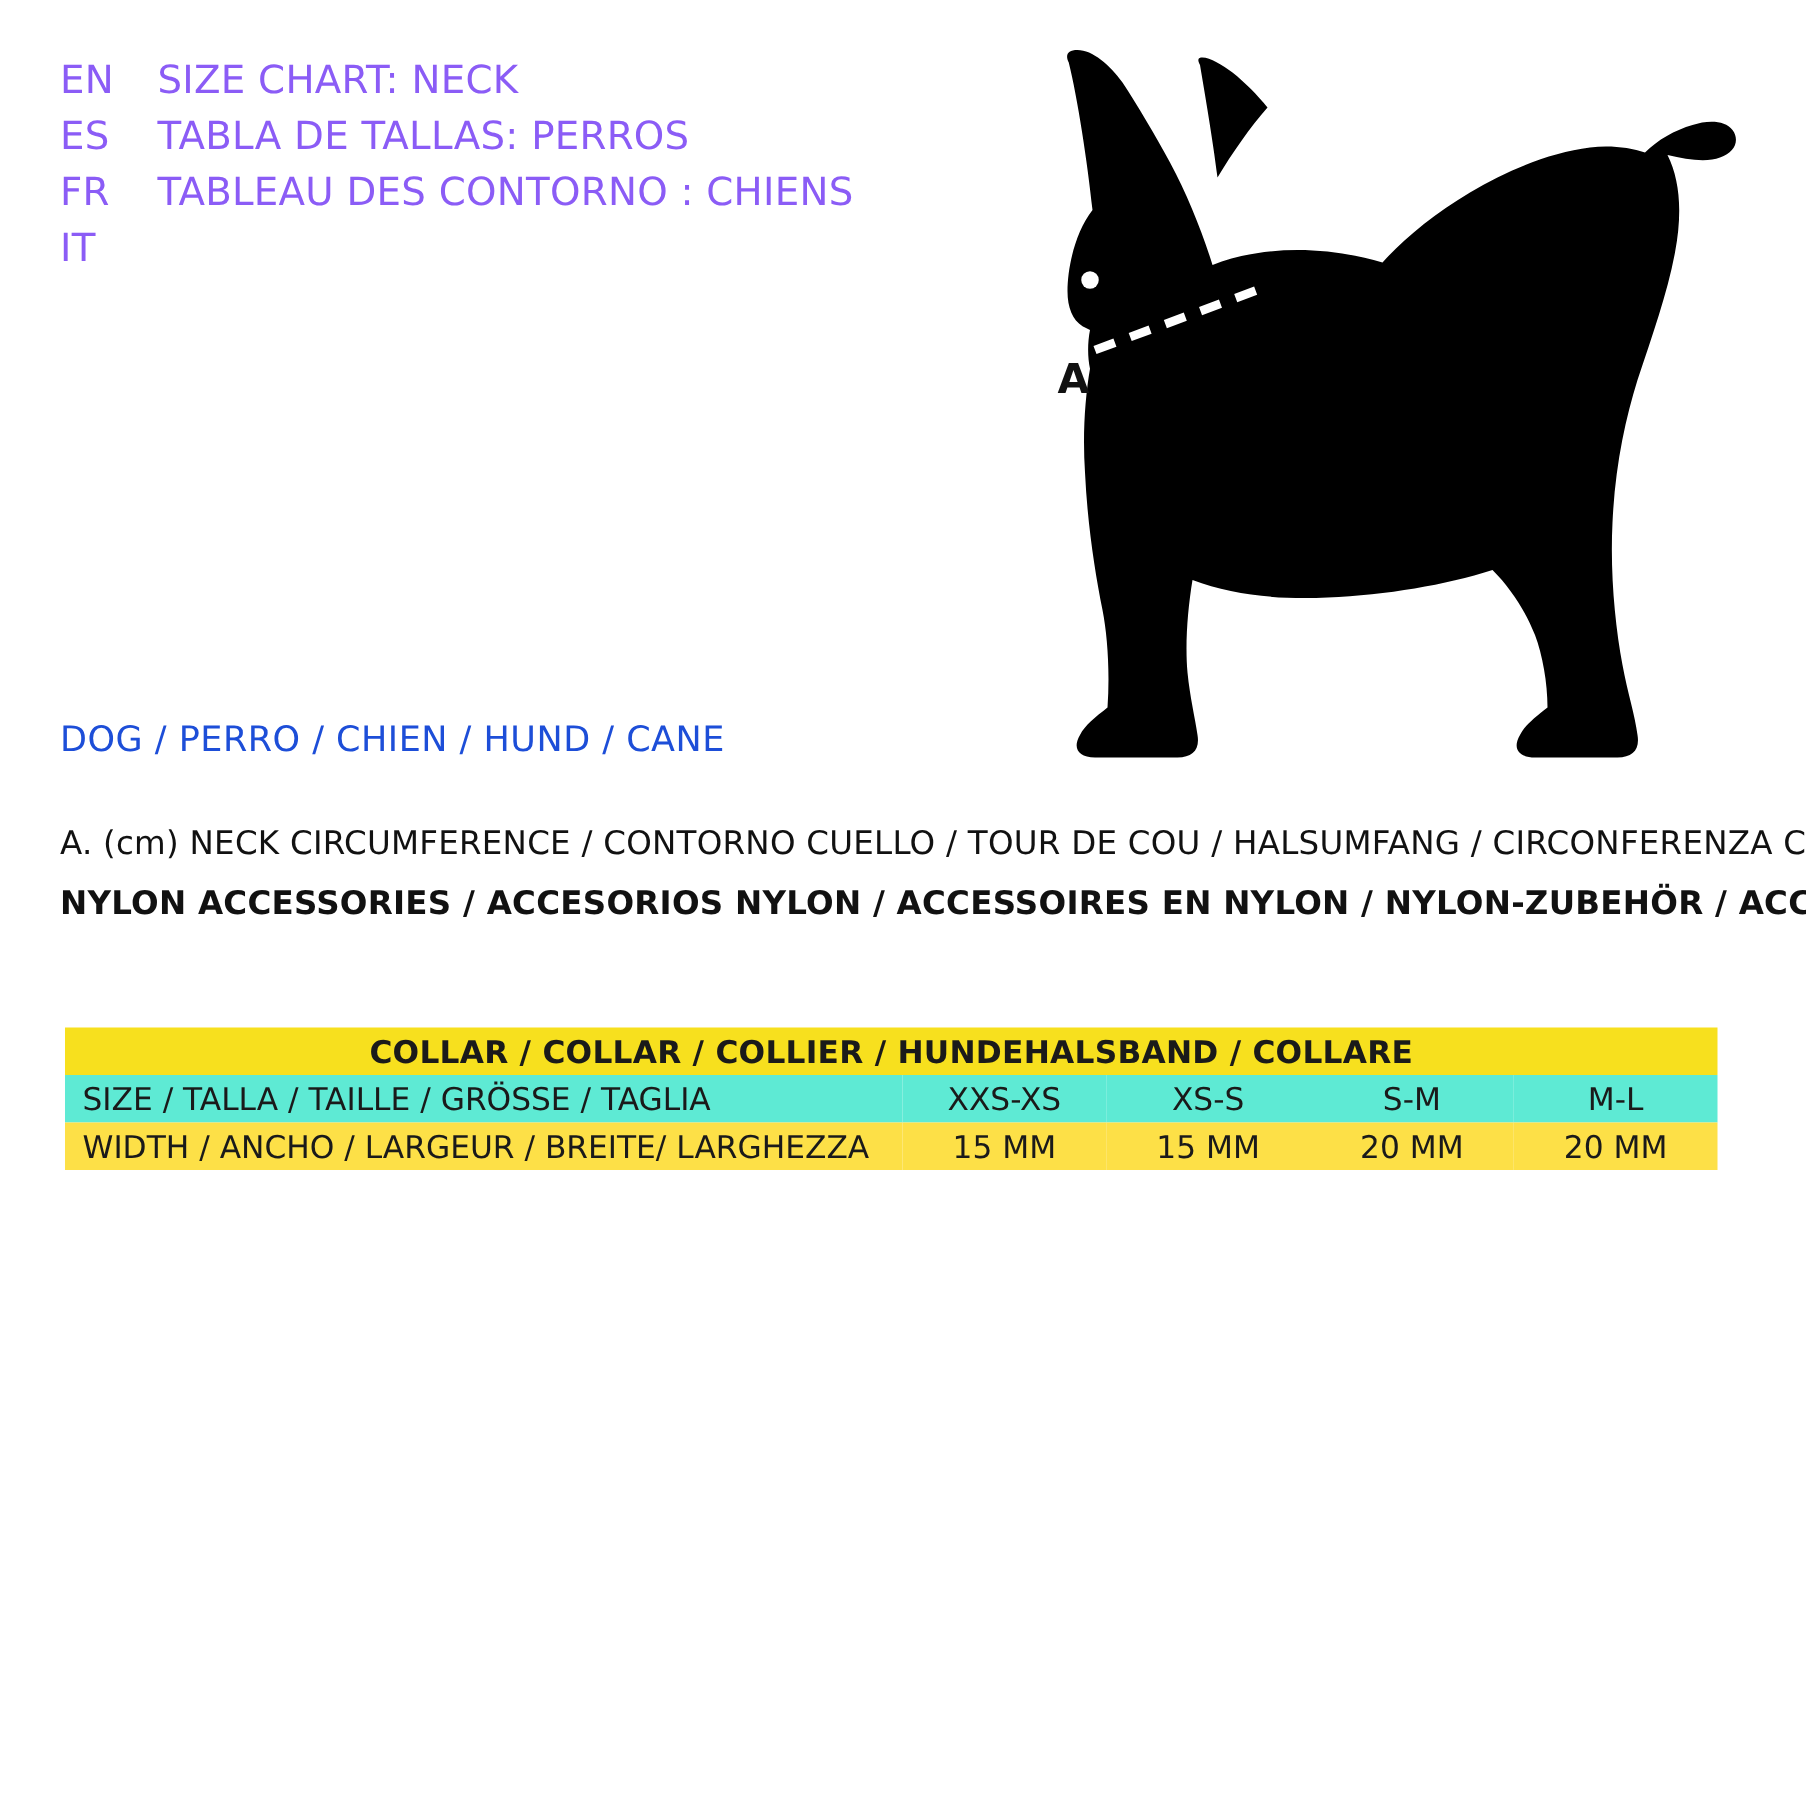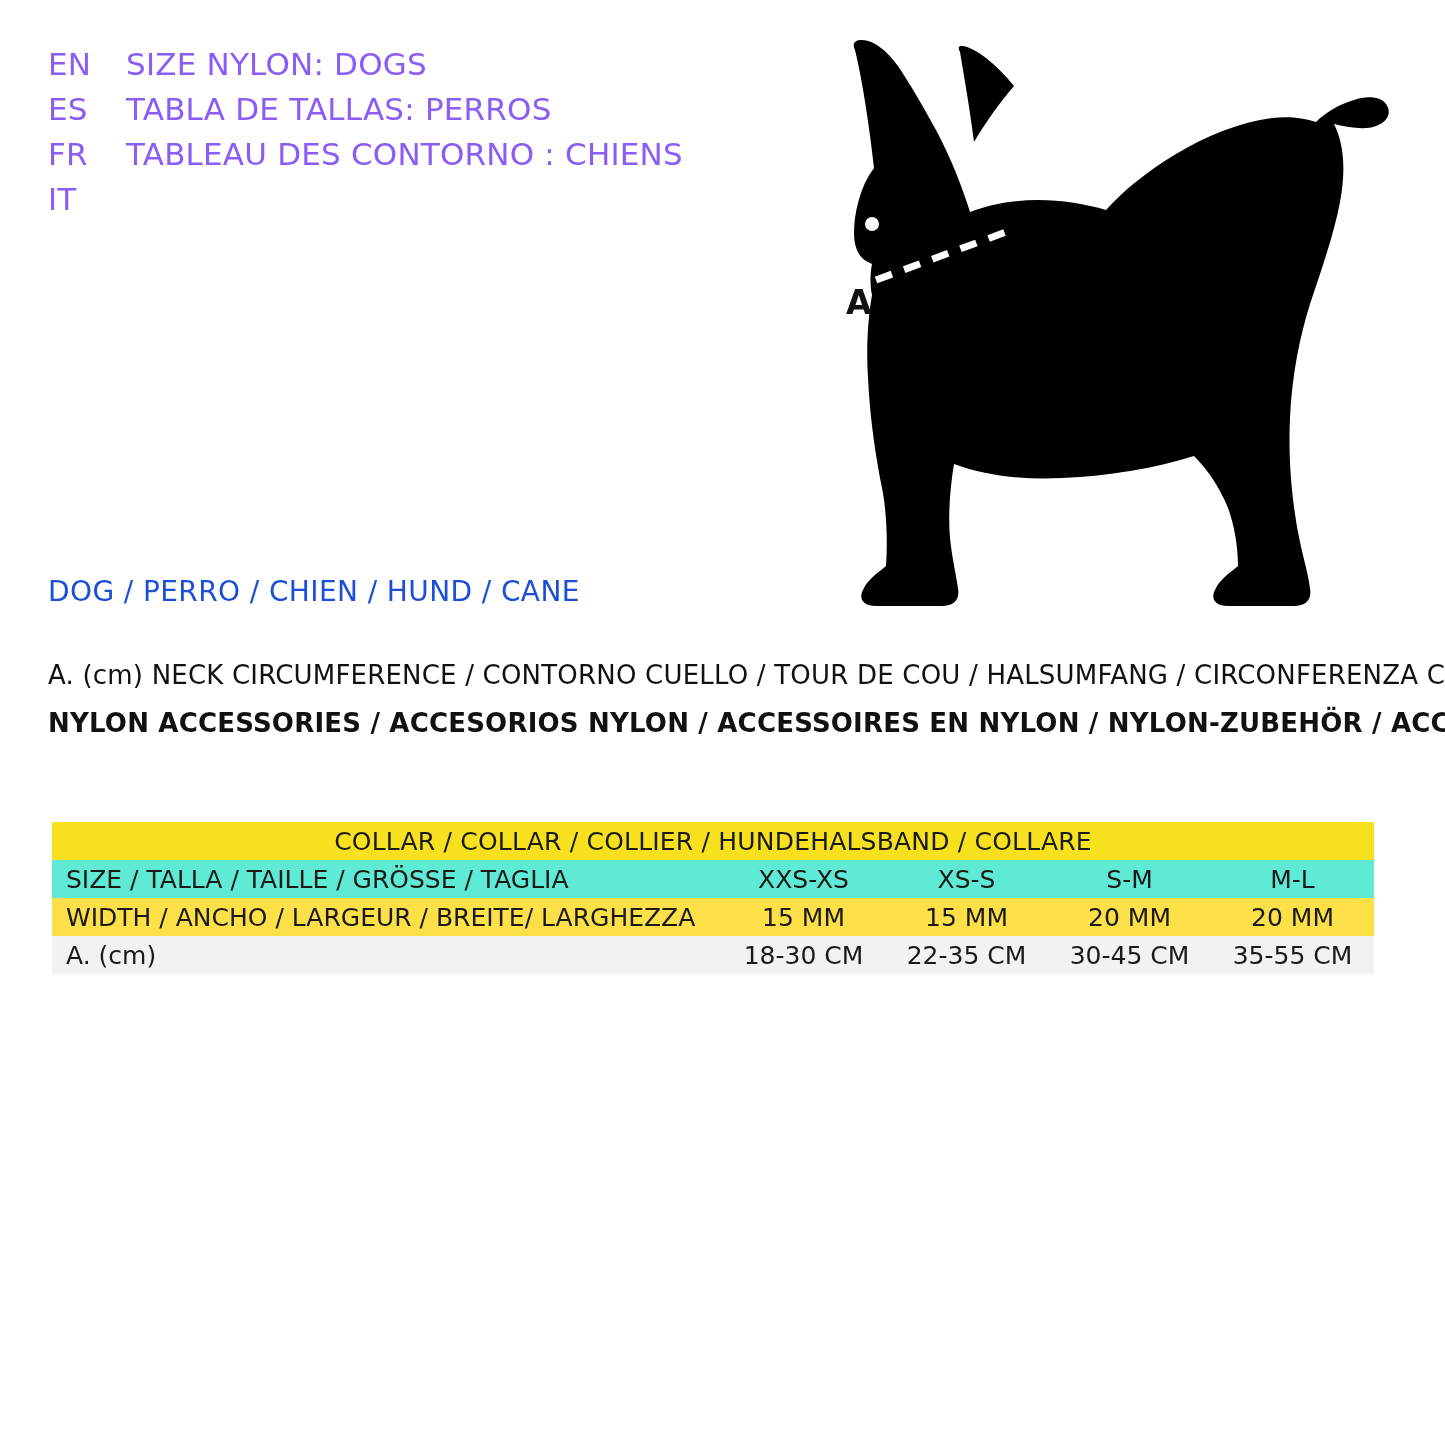--- a/index.html
+++ b/index.html
@@ -94,21 +94,21 @@
     table-layout: fixed;
     font-size: 25px;
   }
   .size-table td {
     padding: 0;
     height: 38px;
     vertical-align: middle;
   }
   .tbl-title {
     background: #f7e01e;
-    font-weight: normal;
+    font-weight: bold;
     text-align: center;
     letter-spacing: 0.2px;
     height: 40px;
     margin-top: 47px;
   }
   .row-size td {
     background: #5eead4;
   }
   .row-width td {
     background: #fde047;
@@ -125,21 +125,21 @@
     text-align: center;
     white-space: nowrap;
   }
 </style>
 </head>
 <body>
 
 <div class="lang-block">
   <div class="lang-row">
     <span class="lang-code">EN</span>
-    <span class="lang-text">SIZE NYLON: DOGS</span>
+    <span class="lang-text">SIZE CHART: NECK</span>
   </div>
   <div class="lang-row">
     <span class="lang-code">ES</span>
     <span class="lang-text">TABLA DE TALLAS: PERROS</span>
   </div>
   <div class="lang-row">
     <span class="lang-code">FR</span>
     <span class="lang-text">TABLEAU DES CONTORNO : CHIENS</span>
   </div>
   <div class="lang-row">
@@ -231,21 +231,14 @@
       <td class="cell-val">S-M</td>
       <td class="cell-val">M-L</td>
     </tr>
     <tr class="row-width">
       <td class="cell-label">WIDTH / ANCHO / LARGEUR / BREITE/ LARGHEZZA</td>
       <td class="cell-val">15 MM</td>
       <td class="cell-val">15 MM</td>
       <td class="cell-val">20 MM</td>
       <td class="cell-val">20 MM</td>
     </tr>
-    <tr class="row-a">
-      <td class="cell-label">A. (cm)</td>
-      <td class="cell-val">18-30 CM</td>
-      <td class="cell-val">22-35 CM</td>
-      <td class="cell-val">30-45 CM</td>
-      <td class="cell-val">35-55 CM</td>
-    </tr>
   </tbody>
 </table>
 
 </body></html>

